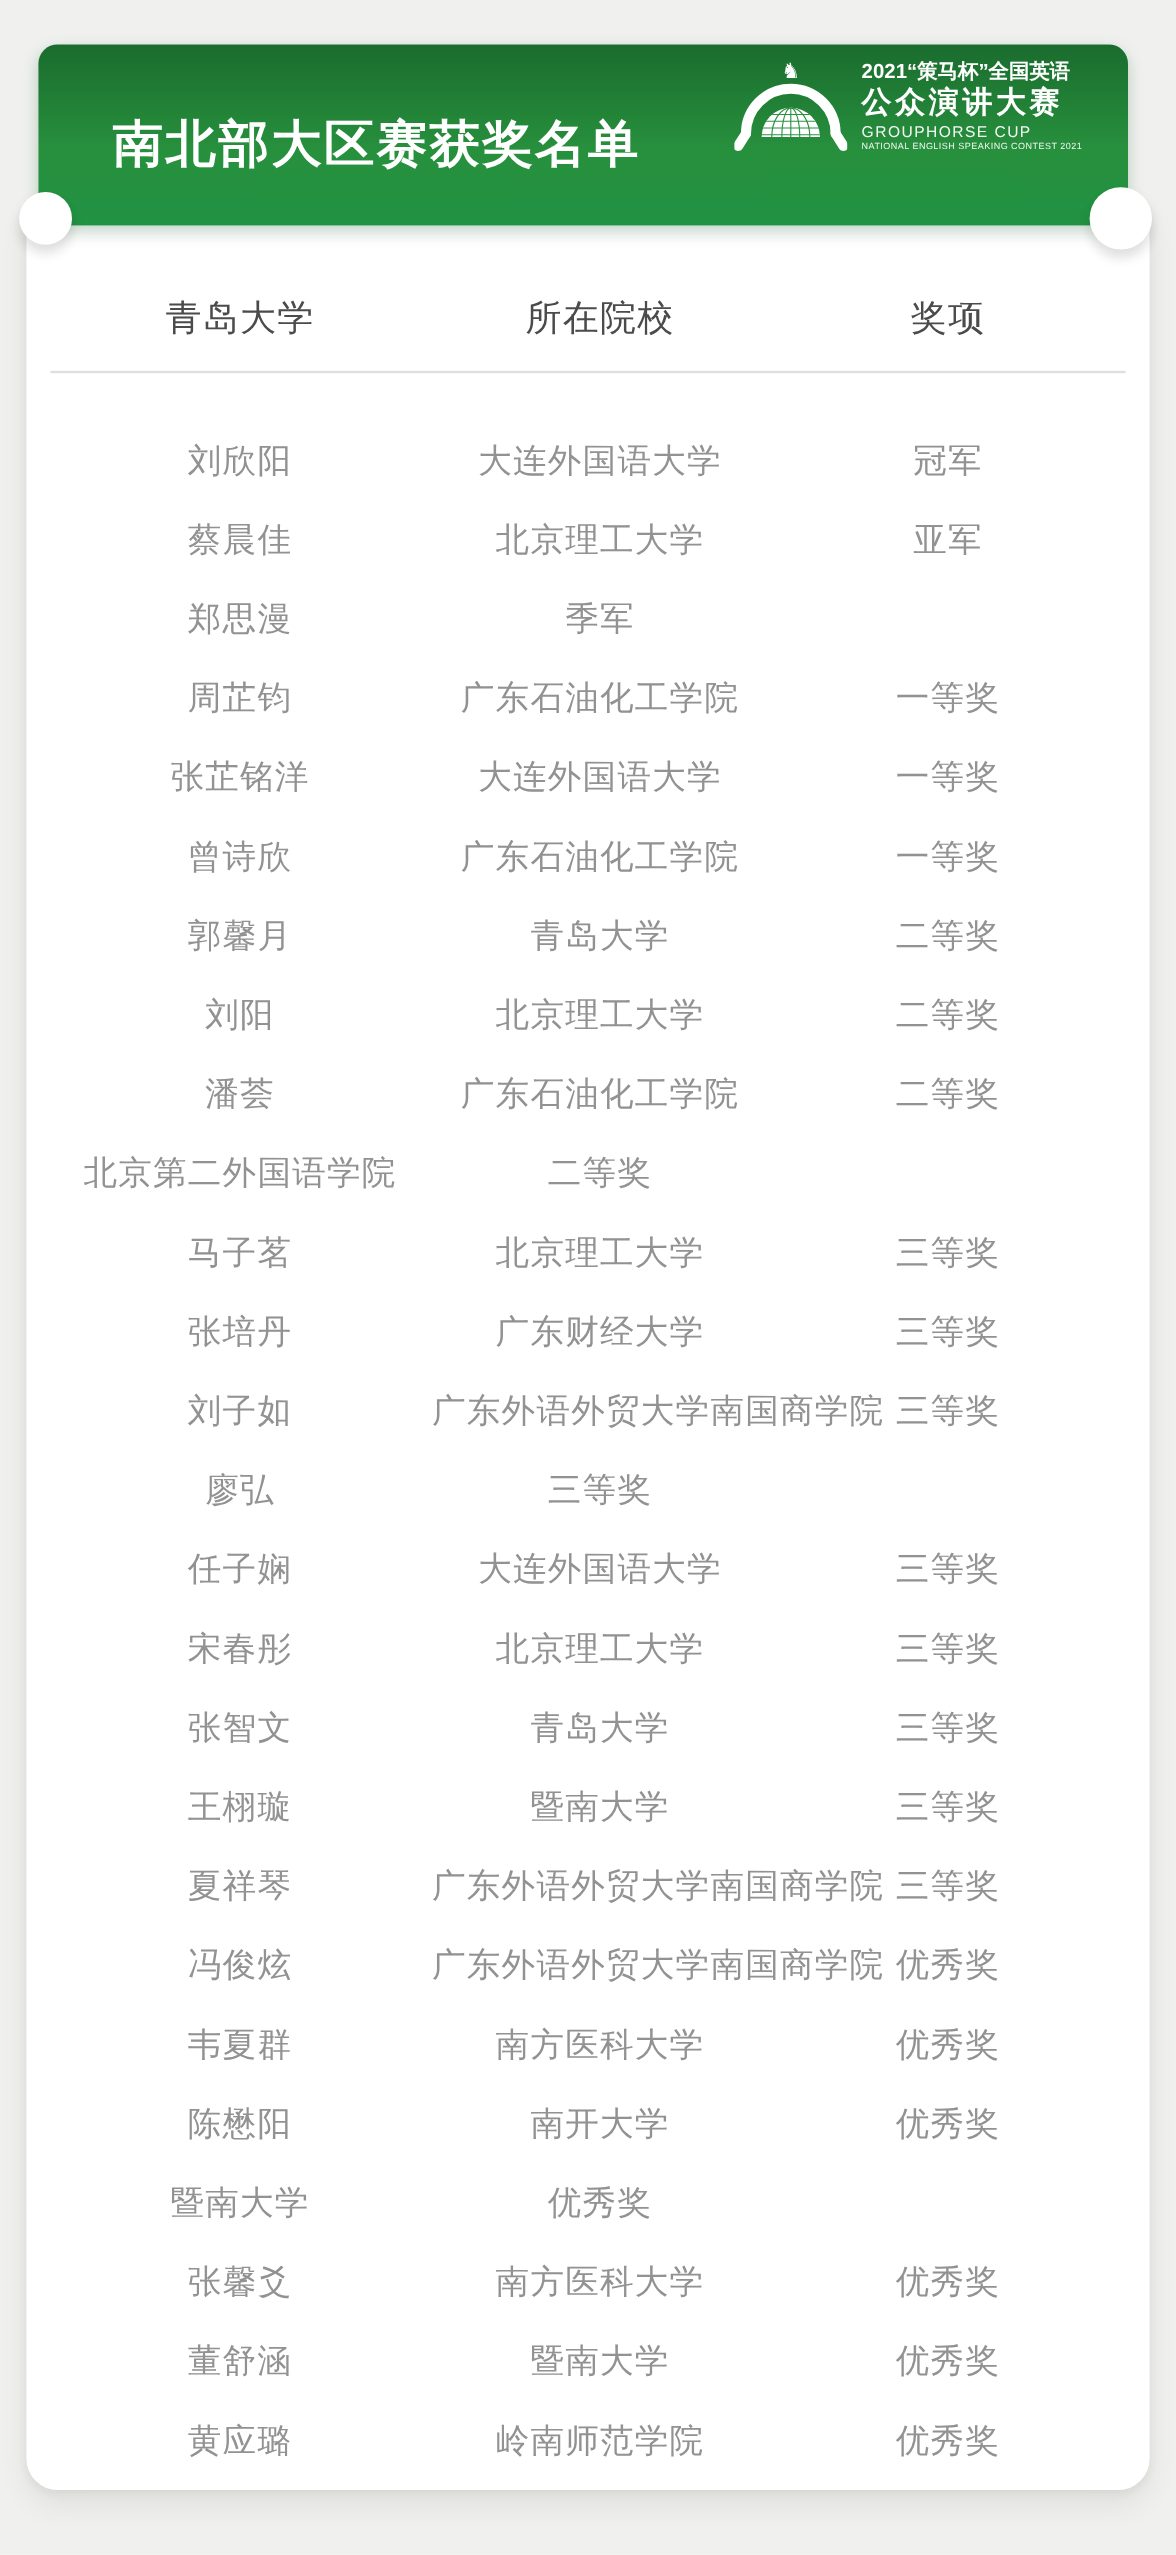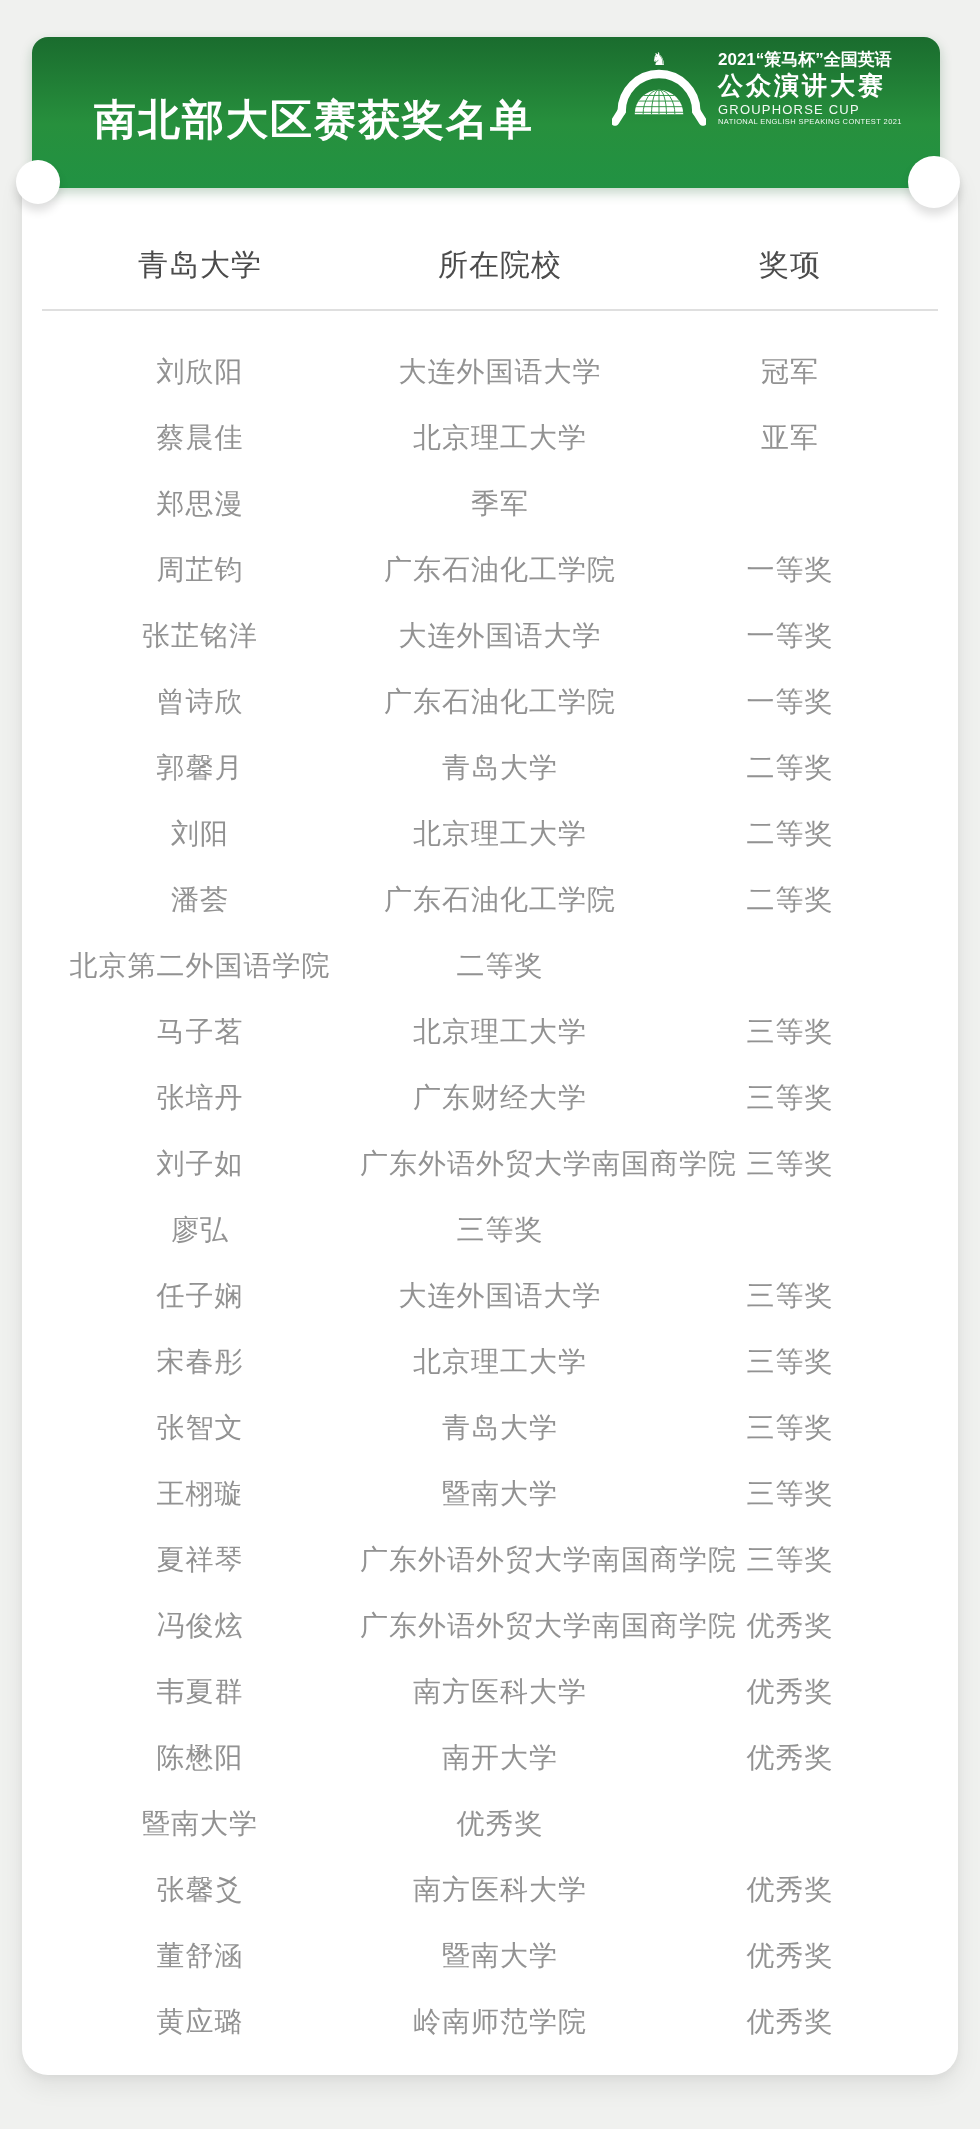--- a/index.html
+++ b/index.html
@@ -90,21 +90,21 @@
     color:#4b4b4b;
     font-weight:500;
     letter-spacing:1px;
   }
   .divider{
     height:2px;
     background:#dfdfdf;
     margin:22px 2px 0 2px;
   }
   .rows{
-    padding-top:28px;
+    padding-top:40px;
   }
   .row{
     display:grid;
     grid-template-columns:320px 280px 300px;
     height:66px;
     align-items:center;
   }
   .row .td{
     text-align:center;
     font-size:28px;

